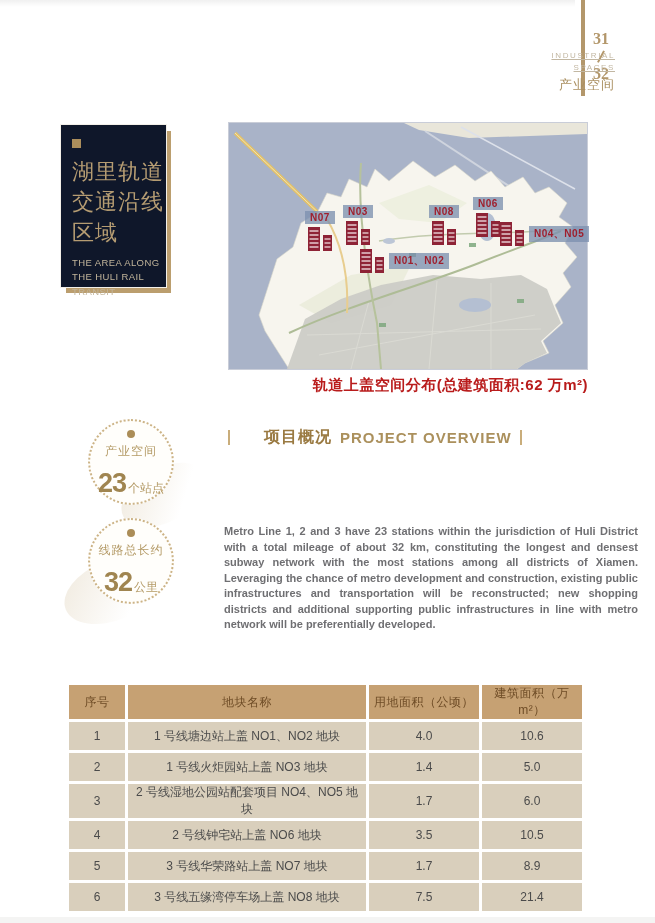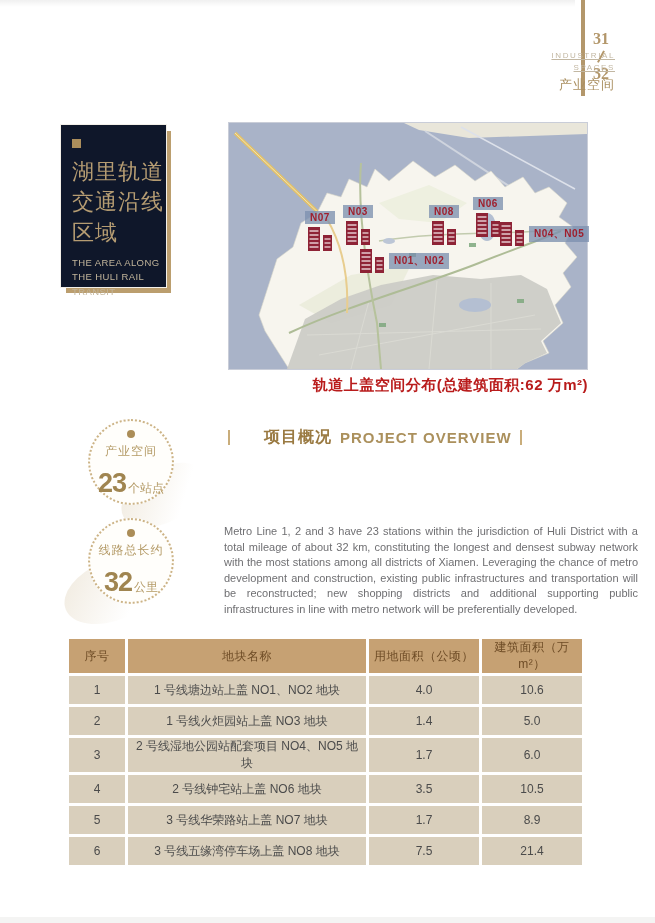--- a/index.html
+++ b/index.html
@@ -52,24 +52,24 @@
   .badge .unit{font-size:12px;color:#b49a66;margin-left:2px;}
 
   
   .sec-header{position:absolute;left:228px;top:427px;display:flex;align-items:center;gap:8px;}
   .sec-header .vbar{width:2px;height:15px;background:#c9ad7b;}
   .sec-header .cn{font-size:16px;font-weight:bold;color:#9a7a42;letter-spacing:1px;margin-left:26px;}
   .sec-header .en{font-size:15px;font-weight:bold;color:#ab905c;letter-spacing:1px;}
   .para-cn{position:absolute;left:224px;top:452px;width:414px;font-size:13.5px;line-height:23.5px;
     color:#58585a;text-align:justify;}
   .para-en{position:absolute;left:224px;top:524px;width:414px;font-size:11px;line-height:15.5px;
-    color:#6f6f72;text-align:justify;}
-
-  
-  .land-table{position:absolute;left:66px;top:636px;border-collapse:separate;border-spacing:3px;}
+    color:#6f6f72;text-align:justify;font-weight:bold;}
+
+  
+  .land-table{position:absolute;left:66px;top:682px;border-collapse:separate;border-spacing:3px;}
   .land-table th{background:#c6a173;color:#6e4c26;font-weight:normal;font-size:12px;height:26px;
     padding:0 4px;letter-spacing:.5px;}
   .land-table td{background:#d9cfbc;color:#4b4b4b;font-size:12px;height:28px;text-align:center;padding:0 4px;}
   .col-no{width:56px;} .col-name{width:238px;} .col-area{width:110px;} .col-built{width:100px;}
 </style>
 </head>
 <body>
 
 <div class="page">
 

